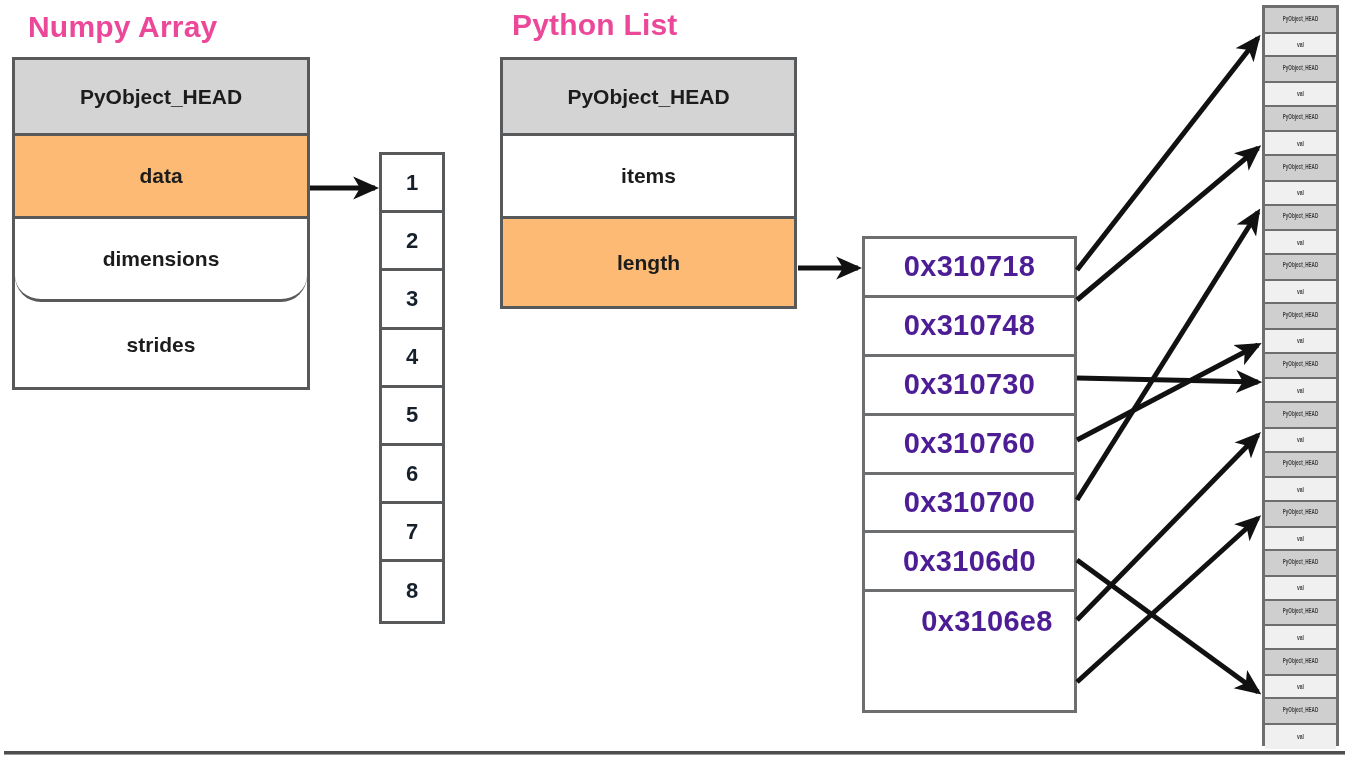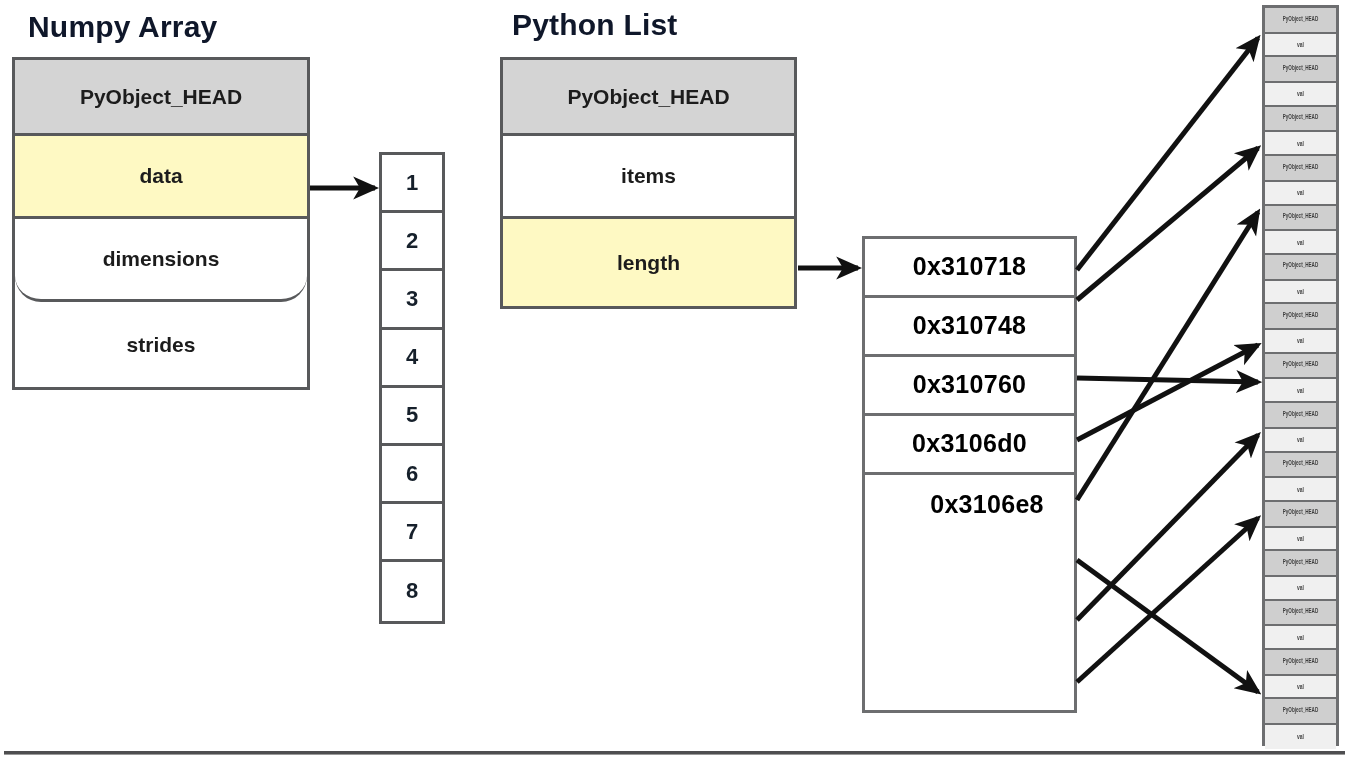--- a/index.html
+++ b/index.html
@@ -6,34 +6,34 @@
   body{
     width:1349px;height:761px;overflow:hidden;
     font-family:"Liberation Sans","DejaVu Sans",sans-serif;
     color:#1a1a1a;position:relative;
   }
   .stage{position:absolute;left:0;top:0;width:1349px;height:761px;}
 
   
   .title{
     position:absolute;font-size:30px;font-weight:bold;
-    letter-spacing:.2px;color:#0f172a;white-space:nowrap;
+    letter-spacing:.2px;color:#ec4899;white-space:nowrap;
   }
   #title-numpy{left:28px;top:10px;}
   #title-list{left:512px;top:8px;}
 
   
   .struct{position:absolute;border:3px solid #58595b;box-sizing:border-box;background:#fff;}
   .struct .row{
     box-sizing:border-box;display:flex;align-items:center;justify-content:center;
     font-size:21px;font-weight:bold;color:#1c1c1c;border-bottom:3px solid #58595b;
   }
   .struct .row:last-child{border-bottom:none;}
   .row.head{background:#d4d4d4;}
-  .row.sub{background:#fef9c3;}
+  .row.sub{background:#fdba74;}
   .row.plain{background:#ffffff;}
 
   #numpy-struct{left:12px;top:57px;width:298px;height:333px;}
   #numpy-struct .row{height:81px;}
   #numpy-struct .row:nth-child(1){height:76px;}
   #numpy-struct .row:nth-child(2){height:83px;}
   #numpy-struct .row:nth-child(3){height:83px;border-radius:26px;}
   #numpy-struct .row:nth-child(4){height:85px;}
 
   #list-struct{left:500px;top:57px;width:297px;height:252px;}
@@ -54,21 +54,21 @@
   #numpy-data .cell:last-child{border-bottom:none;}
 
   
   #pointer-list{
     position:absolute;left:862px;top:236px;width:215px;height:477px;
     border:3px solid #6d6e70;box-sizing:border-box;background:#fff;
   }
   #pointer-list .cell{
     box-sizing:border-box;height:58.9px;border-bottom:3px solid #6d6e70;
     display:flex;align-items:center;justify-content:center;
-    font-size:25px;font-weight:bold;color:#000000;letter-spacing:.3px;
+    font-size:29px;font-weight:bold;color:#4c1d95;letter-spacing:.3px;
   }
   #pointer-list .cell:last-child{border-bottom:none;padding-left:35px;}
 
   
   #mem-column{
     position:absolute;left:1262px;top:5px;width:77px;height:741px;
     border:3px solid #6d6e70;box-sizing:border-box;background:#f97316;
   }
   #mem-column .mcell{
     box-sizing:border-box;position:relative;
@@ -123,21 +123,23 @@
       <div class="cell">4</div>
       <div class="cell">5</div>
       <div class="cell">6</div>
       <div class="cell">7</div>
       <div class="cell">8</div>
     </div>
 
   <div id="pointer-list">
       <div class="cell">0x310718</div>
       <div class="cell">0x310748</div>
+      <div class="cell">0x310730</div>
       <div class="cell">0x310760</div>
+      <div class="cell">0x310700</div>
       <div class="cell">0x3106d0</div>
       <div class="cell">0x3106e8</div>
     </div>
 
   <div id="mem-column">
       <div class="mcell head">
         <div class="microtext two">PyObject_HEAD</div>
       </div>
       <div class="mcell val">
         <div class="microtext">val</div>

